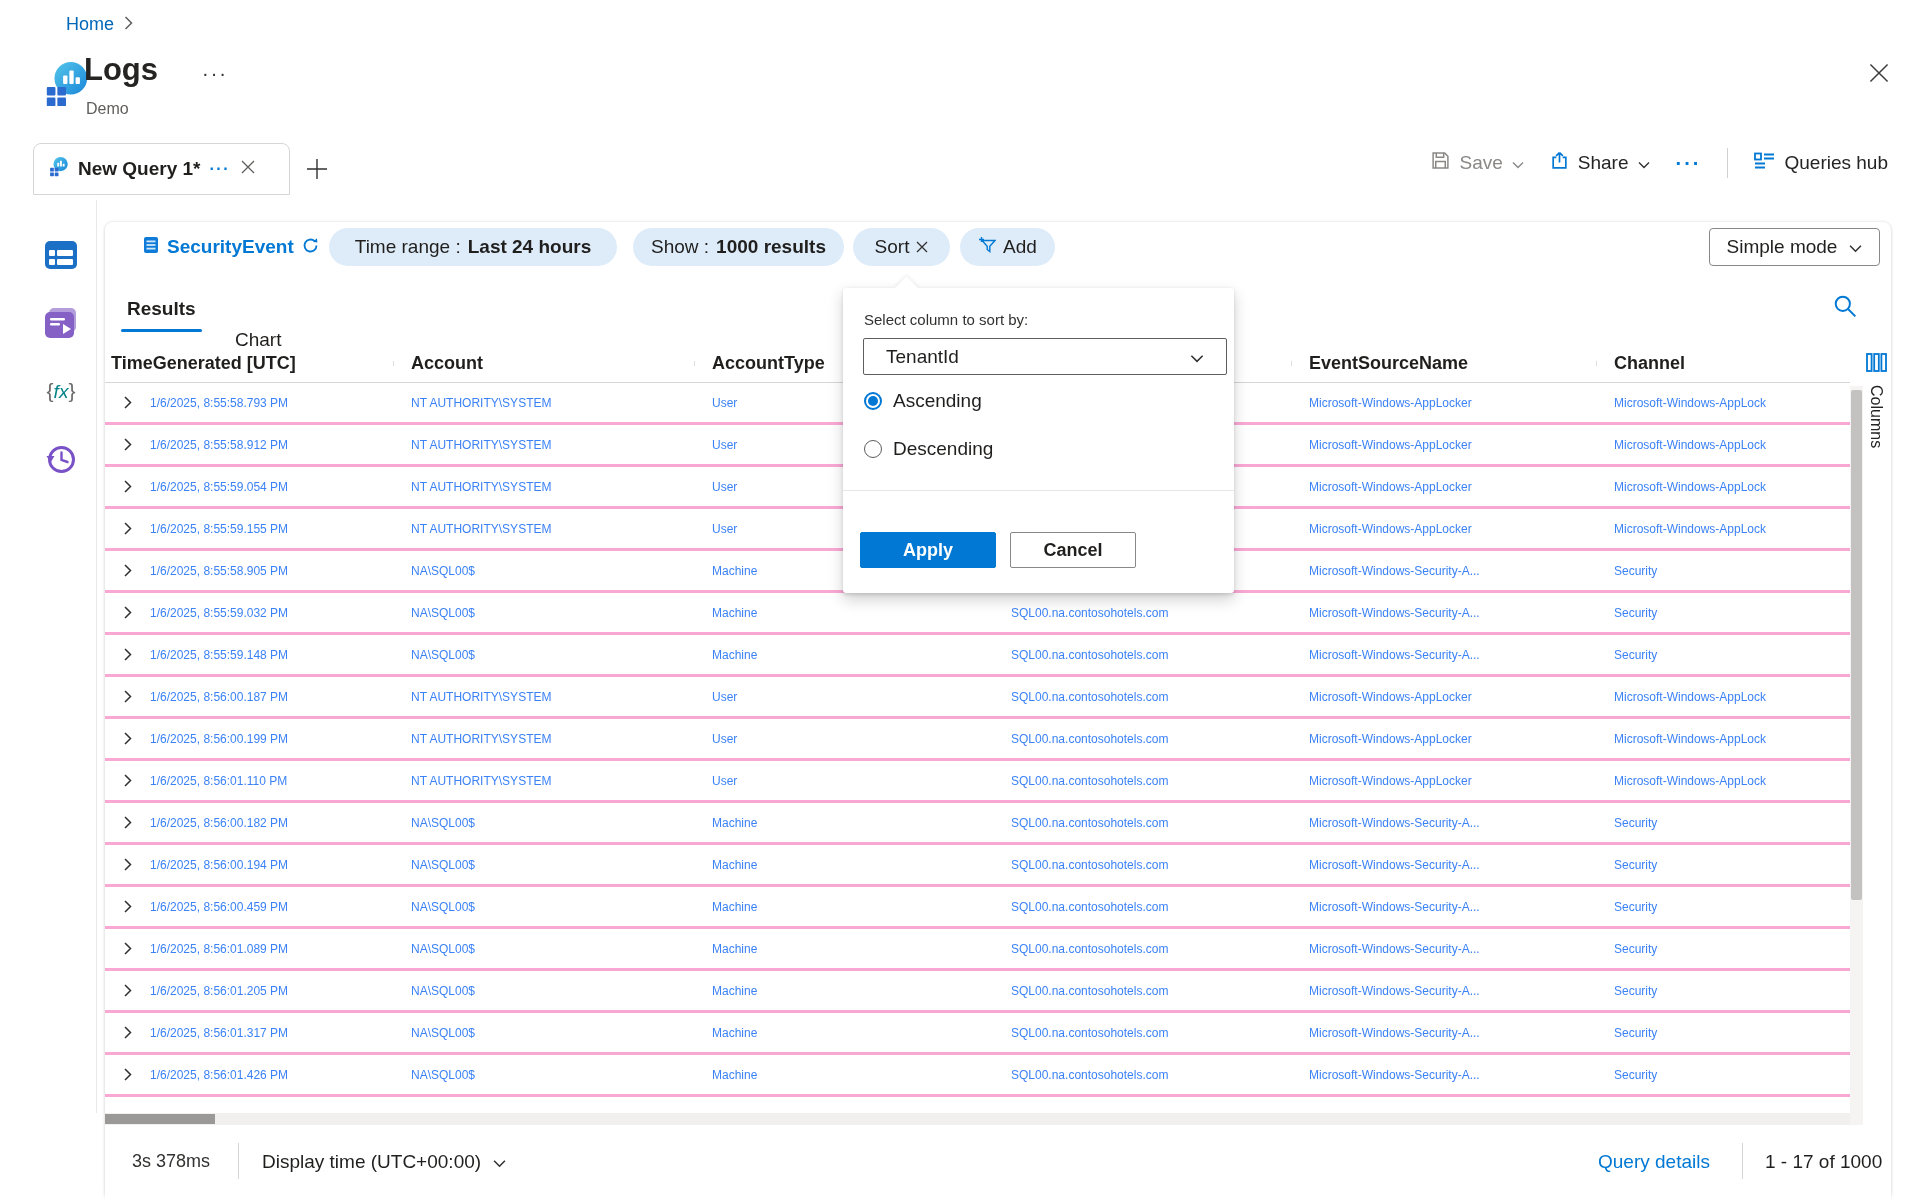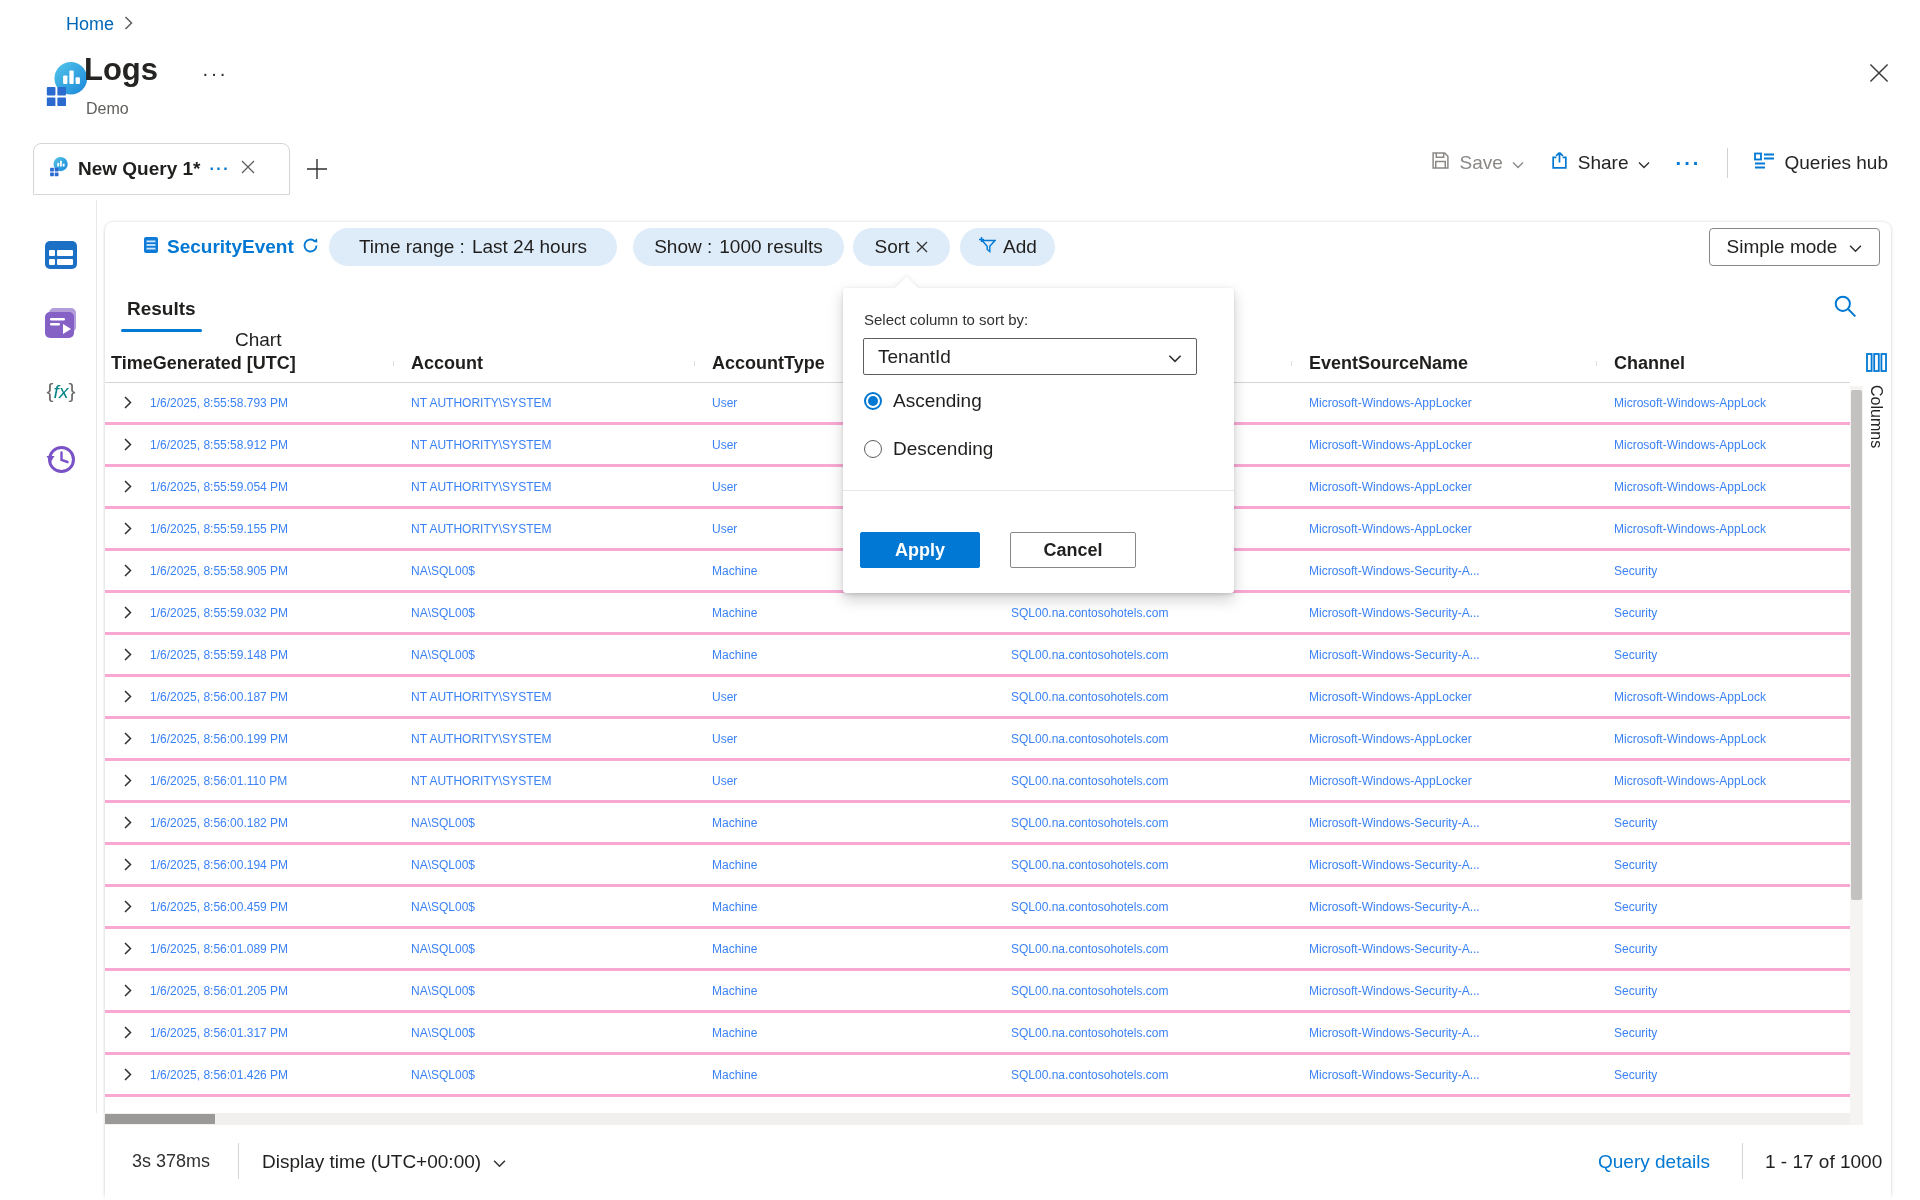--- a/index.html
+++ b/index.html
@@ -40,21 +40,21 @@
   .fx-text i { color:#038387; font-size:19px; }
   .rail-divider { left:96px; top:200px; width:1px; height:913px; background:#e8e8e8; }
 
   
   .card { left:105px; top:222px; width:1786px; height:978px; background:#fff; border-radius:8px; box-shadow:0 1.6px 3.6px rgba(0,0,0,.13), 0 0 3px rgba(0,0,0,.10); }
 
   
   .qbar-table { left:30px; top:6px; height:38px; display:flex; align-items:center; gap:8px; padding:0 8px; cursor:pointer; }
   .qbar-table-name { color:#0078d4; font-size:19px; font-weight:700; }
   .pill { position:absolute; top:6px; height:38px; background:#deecf9; border-radius:19px; display:flex; align-items:center; justify-content:center; gap:7px; font-size:19px; color:#201f1e; cursor:pointer; white-space:nowrap; }
-  .pill b { font-weight:400; }
+  .pill b { font-weight:700; }
   .pill-time { left:224px; width:288px; }
   .pill-show { left:528px; width:211px; }
   .pill-sort { left:748px; width:97px; }
   .pill-add  { left:855px; width:95px; }
   .mode-btn { left:1604px; top:6px; width:171px; height:38px; border:1px solid #8a8886; border-radius:4px; background:#fff; display:flex; align-items:center; justify-content:center; gap:12px; font-size:19px; color:#201f1e; cursor:pointer; }
 
   
   .vtab { position:absolute; top:76px; font-size:19px; cursor:pointer; color:#201f1e; }
   .vtab-results { left:22px; font-weight:700; }
   .vtab-results::after { content:""; position:absolute; left:-6px; right:-6px; bottom:-12px; height:3px; background:#0078d4; border-radius:2px; }
@@ -89,28 +89,28 @@
   .f-sep1 { left:133px; top:18px; width:1px; height:36px; background:#d6d6d6; }
   .f-display { left:157px; top:26px; display:flex; align-items:center; gap:12px; font-size:19px; color:#201f1e; cursor:pointer; }
   .f-details { left:1493px; top:26px; font-size:19px; color:#0078d4; cursor:pointer; }
   .f-sep2 { left:1637px; top:18px; width:1px; height:36px; background:#d6d6d6; }
   .f-range { left:1660px; top:26px; font-size:19px; color:#201f1e; }
 
   
   .popup { left:843px; top:288px; width:391px; height:305px; background:#fff; border-radius:3px; box-shadow:0 6.4px 14.4px rgba(0,0,0,.18), 0 1.2px 3.6px rgba(0,0,0,.12); z-index:20; }
   .popup-caret { position:absolute; left:55px; top:-8px; width:17px; height:17px; background:#fff; transform:rotate(45deg); box-shadow:-2px -2px 3px rgba(0,0,0,.05); }
   .popup-label { position:absolute; left:21px; top:23px; font-size:15px; color:#323130; }
-  .popup-select { position:absolute; left:20px; top:50px; width:334px; height:37px; border:1px solid #605e5c; border-radius:2px; background:#fff; display:flex; align-items:center; justify-content:space-between; padding:0 14px; font-size:19px; color:#201f1e; cursor:pointer; }
+  .popup-select { position:absolute; left:20px; top:50px; width:364px; height:37px; border:1px solid #605e5c; border-radius:2px; background:#fff; display:flex; align-items:center; justify-content:space-between; padding:0 22px; font-size:19px; color:#201f1e; cursor:pointer; }
   .radio-row { position:absolute; left:21px; display:flex; align-items:center; gap:11px; font-size:19px; color:#201f1e; cursor:pointer; }
   .radio { width:18px; height:18px; border-radius:50%; border:1px solid #605e5c; background:#fff; flex:0 0 auto; }
   .radio.sel { border:2px solid #0078d4; position:relative; }
   .radio.sel::after { content:""; position:absolute; inset:2px; border-radius:50%; background:#0078d4; }
   .popup-divider { position:absolute; left:0; top:202px; width:100%; height:1px; background:#e8e6e4; }
   .btn { position:absolute; top:244px; height:36px; border-radius:2px; font-size:18px; font-weight:700; display:flex; align-items:center; justify-content:center; cursor:pointer; font-family:inherit; }
-  .btn-apply { left:17px; width:120px; background:#0078d4; border:1px solid #0078d4; color:#fff; }
+  .btn-apply { left:17px; width:136px; background:#0078d4; border:1px solid #0078d4; color:#fff; }
   .btn-cancel { left:167px; width:126px; background:#fff; border:1px solid #8a8886; color:#201f1e; }
 </style>
 </head>
 <body>
 
 <div class="page">
 
   <div class="abs breadcrumb">
     <a>Home</a>
     <span>

